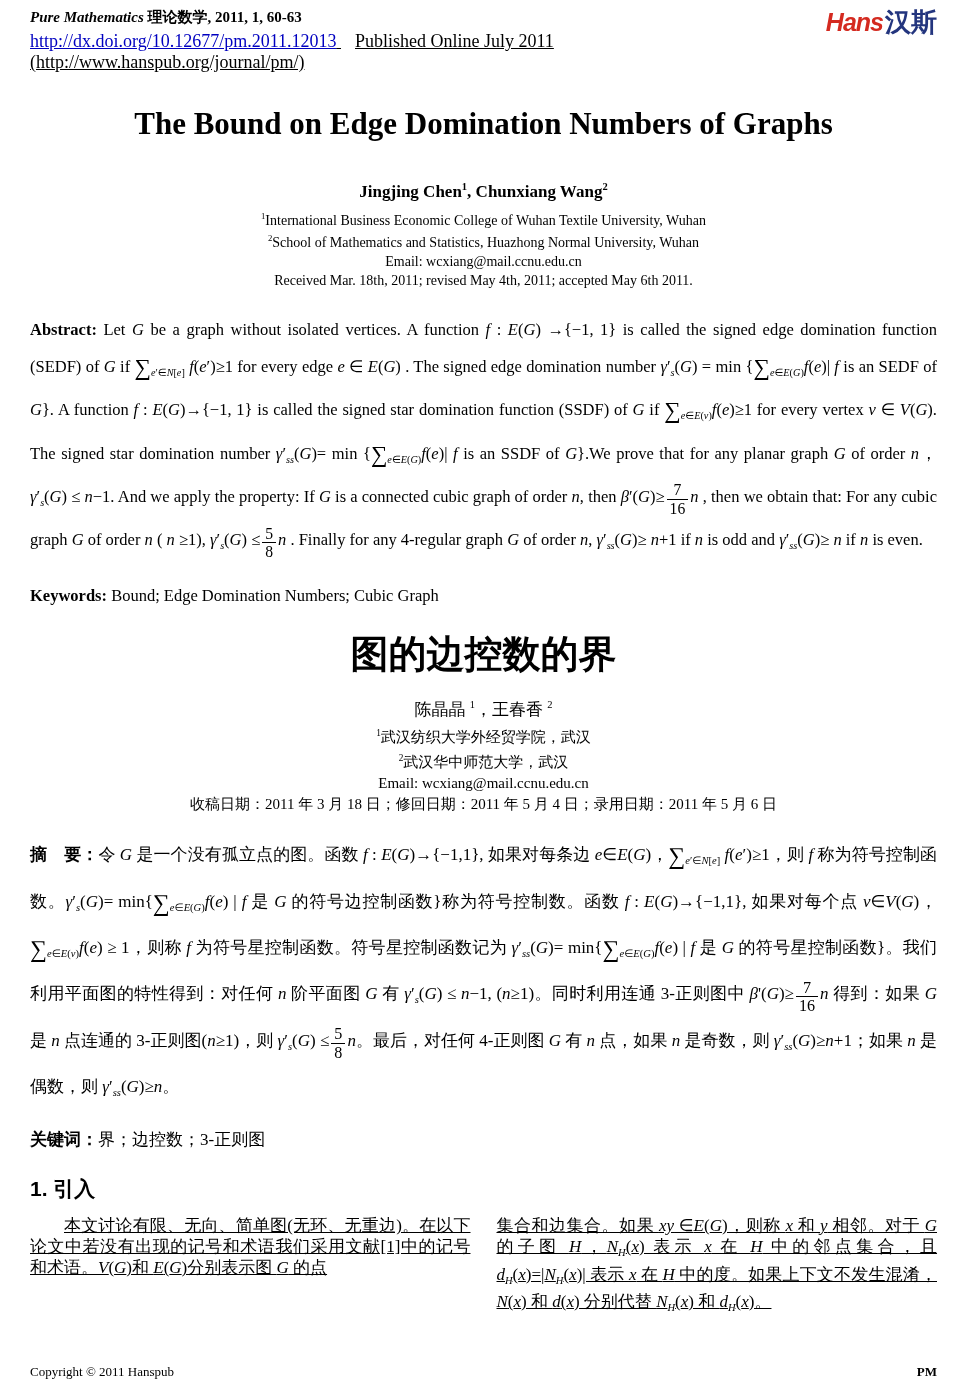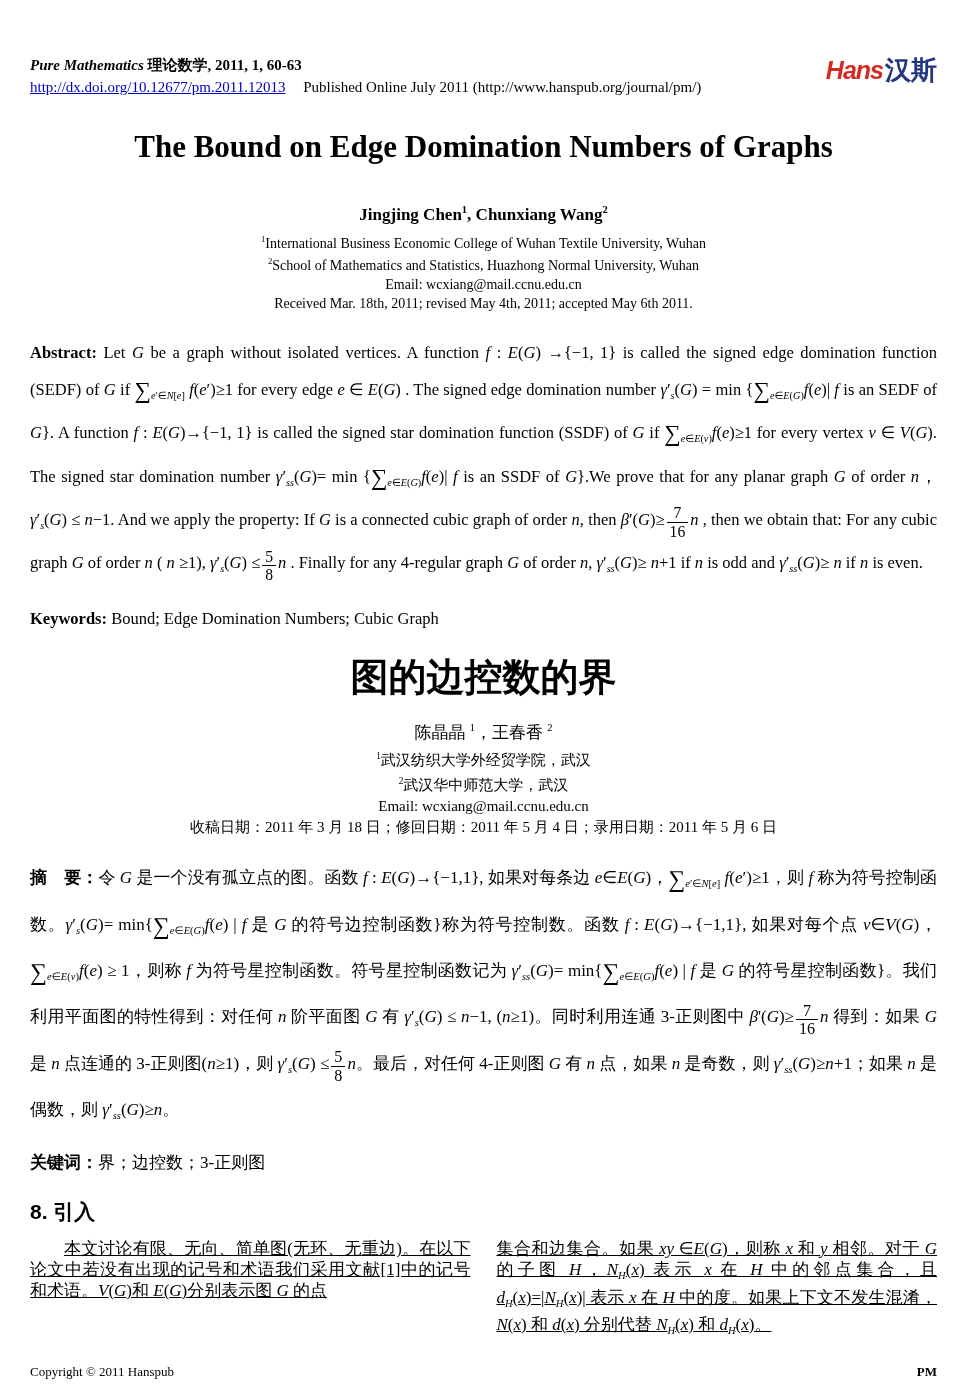--- a/index.html
+++ b/index.html
@@ -6,24 +6,24 @@
   html,body { margin:0; padding:0; }
   body {
     width:967px; height:1389px;
     background:#ffffff; color:#000;
     font-family:"Liberation Serif", serif;
     position:relative; overflow:hidden;
   }
   .page { padding:8px 30px 0 30px; height:100%; position:relative; }
 
   
-  .jheader { display:flex; justify-content:space-between; align-items:flex-start;margin-top:48px; }
+  .jheader { display:flex; justify-content:center; align-items:flex-start; }
   .jline1 { font-size:15px; font-weight:bold; }
   .jname  { font-style:italic; }
-  .jline2 { font-size:15px; margin-top:4px; }
+  .jline2 { font-size:18px; margin-top:4px;text-decoration:underline; }
   .doi    { color:#0000c0; text-decoration:underline; cursor:pointer; }
   .pub    { margin-left:14px; }
   .logo   { white-space:nowrap; line-height:1; margin-top:2px; }
   .logo-latin { font-family:"Liberation Sans",sans-serif; font-weight:bold; font-style:italic; font-size:25px; letter-spacing:-1px; }
   .logo-cjk   { font-weight:bold; font-size:26px; margin-left:2px; }
 
   
   h1.title { text-align:center; font-size:31px; font-weight:bold; margin:30px 0 0 0; line-height:42px; }
   .authors { text-align:center; font-size:17px; font-weight:bold; margin-top:30px; line-height:24px; }
   .affil   { text-align:center; font-size:14px; line-height:19px; }
@@ -94,21 +94,21 @@
   <h2 class="cn-title">图的边控数的界</h2>
   <div class="cn-authors">陈晶晶 <sup>1</sup>，王春香 <sup>2</sup></div>
   <div class="cn-affil"><sup>1</sup>武汉纺织大学外经贸学院，武汉</div>
   <div class="cn-affil"><sup>2</sup>武汉华中师范大学，武汉</div>
   <div class="cn-affil">Email: wcxiang@mail.ccnu.edu.cn</div>
   <div class="cn-affil">收稿日期：2011 年 3 月 18 日；修回日期：2011 年 5 月 4 日；录用日期：2011 年 5 月 6 日</div>
 
   <p class="cn-abstract"><b class="hei">摘　要：</b>令 <i>G</i> 是一个没有孤立点的图。函数 <i>f</i> : <i>E</i>(<i>G</i>)→{−1,1}, 如果对每条边 <i>e</i>∈<i>E</i>(<i>G</i>)，<span class="sum">∑</span><sub><i>e</i>′∈<i>N</i>[<i>e</i>]</sub> <i>f</i>(<i>e</i>′)≥1，则 <i>f</i> 称为符号控制函数。<i>γ</i>′<sub><i>s</i></sub>(<i>G</i>)= min{<span class="sum">∑</span><sub><i>e</i>∈<i>E</i>(<i>G</i>)</sub><i>f</i>(<i>e</i>) | <i>f</i> 是 <i>G</i> 的符号边控制函数}称为符号控制数。函数 <i>f</i> : <i>E</i>(<i>G</i>)→{−1,1}, 如果对每个点 <i>v</i>∈<i>V</i>(<i>G</i>)，<span class="sum">∑</span><sub><i>e</i>∈<i>E</i>(<i>v</i>)</sub><i>f</i>(<i>e</i>) ≥ 1，则称 <i>f</i> 为符号星控制函数。符号星控制函数记为 <i>γ</i>′<sub><i>ss</i></sub>(<i>G</i>)= min{<span class="sum">∑</span><sub><i>e</i>∈<i>E</i>(<i>G</i>)</sub><i>f</i>(<i>e</i>) | <i>f</i> 是 <i>G</i> 的符号星控制函数}。我们利用平面图的特性得到：对任何 <i>n</i> 阶平面图 <i>G</i> 有 <i>γ</i>′<sub><i>s</i></sub>(<i>G</i>) ≤ <i>n</i>−1, (<i>n</i>≥1)。同时利用连通 3-正则图中 <i>β</i>'(<i>G</i>)≥<span class="frac"><span class="nu">7</span><span class="de">16</span></span><i>n</i> 得到：如果 <i>G</i> 是 <i>n</i> 点连通的 3-正则图(<i>n</i>≥1)，则 <i>γ</i>′<sub><i>s</i></sub>(<i>G</i>) ≤<span class="frac"><span class="nu">5</span><span class="de">8</span></span><i>n</i>。最后，对任何 4-正则图 <i>G</i> 有 <i>n</i> 点，如果 <i>n</i> 是奇数，则 <i>γ</i>′<sub><i>ss</i></sub>(<i>G</i>)≥<i>n</i>+1；如果 <i>n</i> 是偶数，则 <i>γ</i>′<sub><i>ss</i></sub>(<i>G</i>)≥<i>n</i>。</p>
   <p class="cn-keywords"><b class="hei">关键词：</b>界；边控数；3-正则图</p>
 
-  <h3 class="sec">8. 引入</h3>
+  <h3 class="sec">1. 引入</h3>
   <div class="columns">
     <div class="col">
       <p class="indent">本文讨论有限、无向、简单图(无环、无重边)。在以下论文中若没有出现的记号和术语我们采用文献[1]中的记号和术语。<i>V</i>(<i>G</i>)和 <i>E</i>(<i>G</i>)分别表示图 <i>G</i> 的点</p>
     </div>
     <div class="col">
       <p>集合和边集合。如果 <i>xy</i> ∈<i>E</i>(<i>G</i>)，则称 <i>x</i> 和 <i>y</i> 相邻。对于 <i>G</i> 的子图 <i>H</i>，<i>N</i><sub><i>H</i></sub>(<i>x</i>) 表示 <i>x</i> 在 <i>H</i> 中的邻点集合，且 <i>d</i><sub><i>H</i></sub>(<i>x</i>)=|<i>N</i><sub><i>H</i></sub>(<i>x</i>)| 表示 <i>x</i> 在 <i>H</i> 中的度。如果上下文不发生混淆，<i>N</i>(<i>x</i>) 和 <i>d</i>(<i>x</i>) 分别代替 <i>N</i><sub><i>H</i></sub>(<i>x</i>) 和 <i>d</i><sub><i>H</i></sub>(<i>x</i>)。</p>
     </div>
   </div>
 
   <div class="footer">

